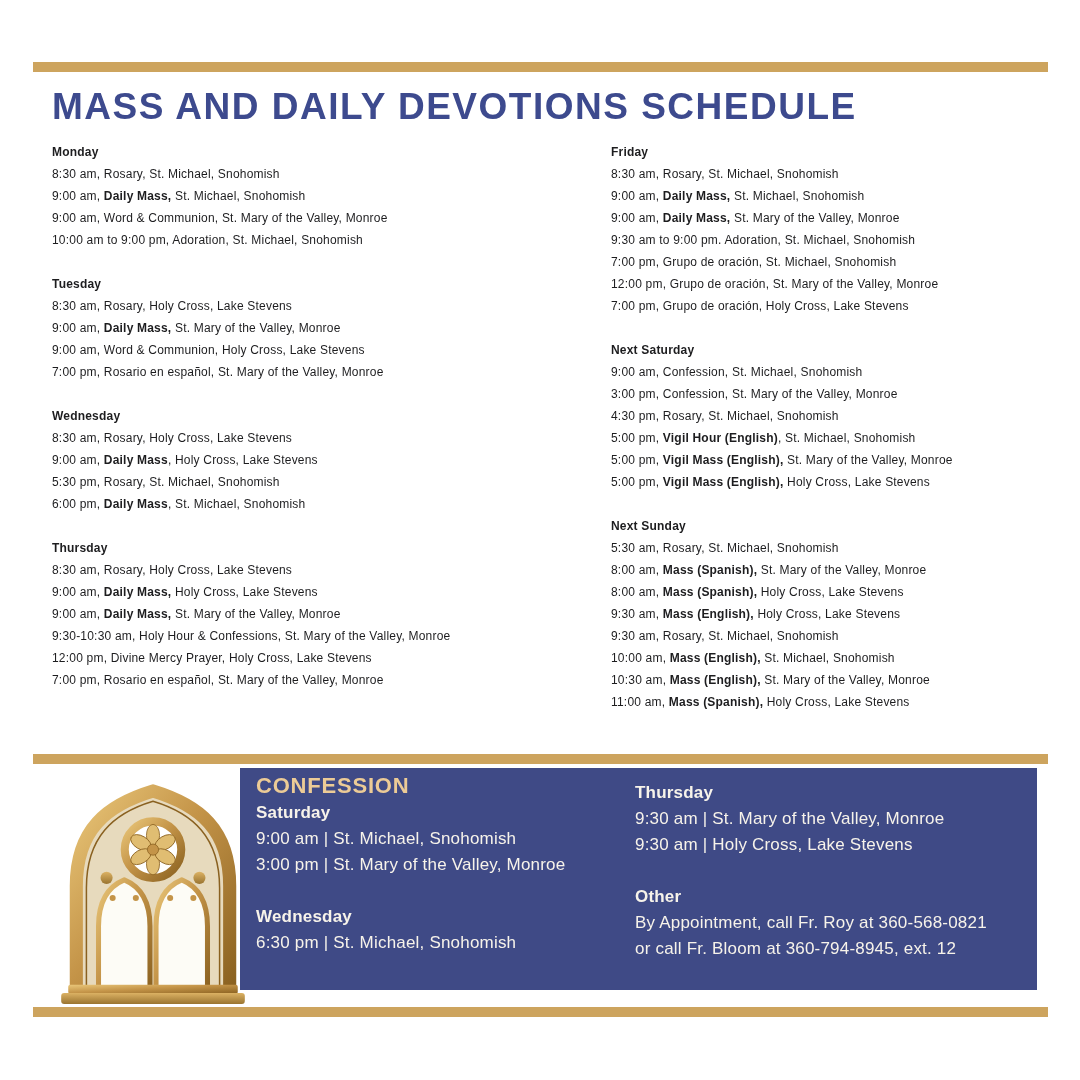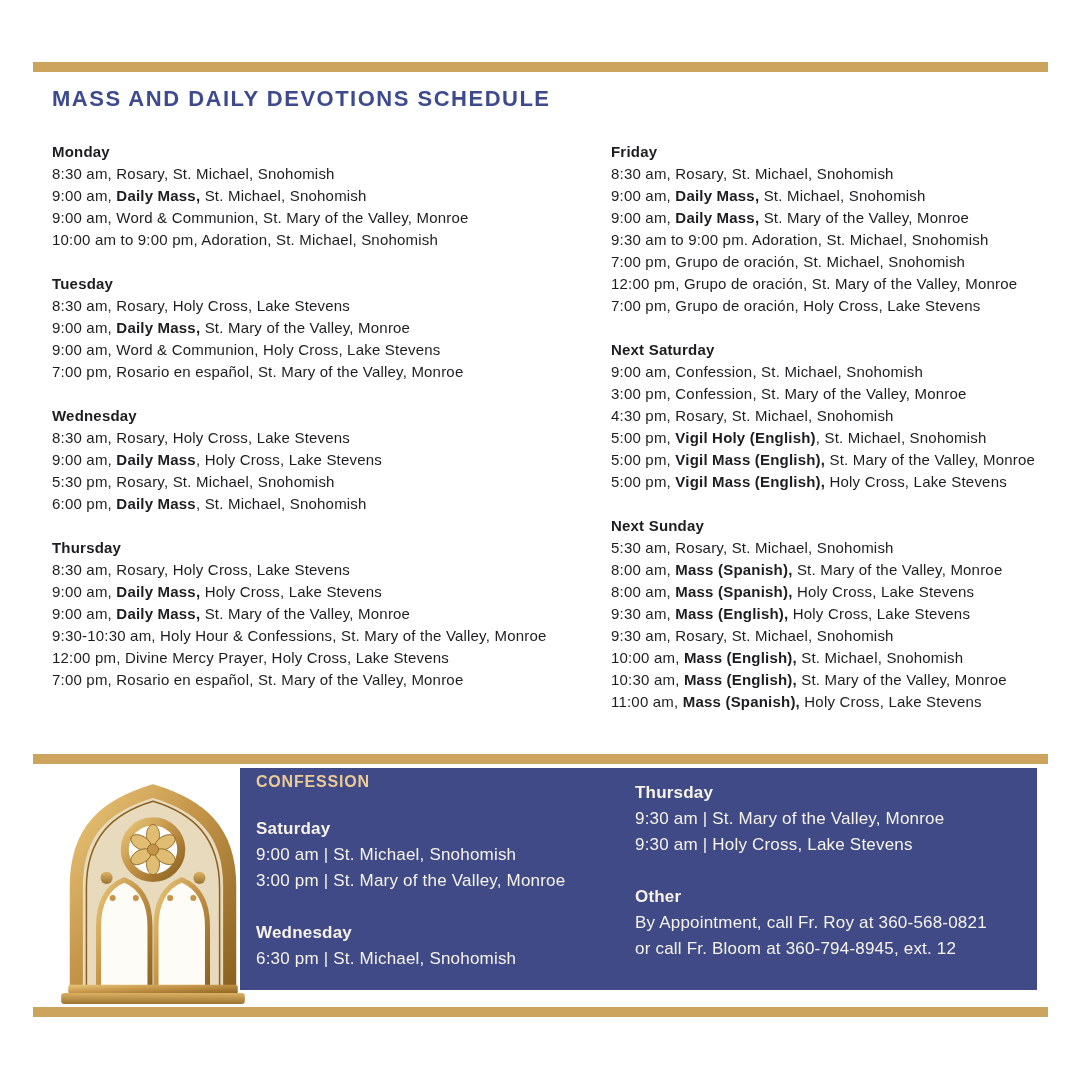--- a/index.html
+++ b/index.html
@@ -5,38 +5,38 @@
   * { margin:0; padding:0; box-sizing:border-box; }
   html,body { width:1080px; height:1080px; background:#ffffff; overflow:hidden;
     font-family:"Liberation Sans", sans-serif; }
   .page { position:relative; width:1080px; height:1080px; background:#ffffff; }
 
   .gold-bar { position:absolute; left:33px; width:1015px; height:10px; background:#cda45e; }
   .gold-bar.top { top:62px; }
   .gold-bar.mid { top:754px; }
   .gold-bar.bottom { top:1007px; }
 
-  .title { position:absolute; left:52px; top:86px; font-size:22px; font-weight:700;
+  .title { position:absolute; left:52px; top:86px; font-size:37px; font-weight:700;
     letter-spacing:1.5px; color:#3d4a8e; }
 
-  .sched-col { position:absolute; top:141px; color:#1d1d1f; font-size:15px;
+  .sched-col { position:absolute; top:141px; color:#1d1d1f; font-size:12px;
     line-height:22px; letter-spacing:0.2px; }
   .sched-col.left  { left:52px;  width:520px; }
   .sched-col.right { left:611px; width:480px; }
   .day-section { margin-bottom:22px; }
   .day-heading { font-weight:700; }
   .sched-line b { font-weight:700;text-align:center; }
 
   .conf-panel { position:absolute; left:240px; top:768px; width:797px; height:222px;
     background:#3f4a86; }
-  .conf-title { position:absolute; left:16px; top:5px; font-size:16px; font-weight:700;
+  .conf-title { position:absolute; left:16px; top:5px; font-size:22px; font-weight:700;
     letter-spacing:0.8px; color:#eccb96; }
   .conf-col { position:absolute; color:#f7f3ea; font-size:17px; line-height:26px;
     letter-spacing:0.2px; }
-  .conf-col.left  { left:16px;  top:48px; width:380px; }
+  .conf-col.left  { left:16px;  top:32px; width:380px; }
   .conf-col.right { left:395px; top:12px; width:390px; }
   .conf-col .day-section { margin-bottom:26px; }
   .conf-col .day-heading { font-size:17px; }
 
   .window-art { position:absolute; left:56px; top:781px; width:194px; height:224px; }
 </style>
 </head>
 <body>
 
 <div class="page">
@@ -86,21 +86,21 @@
         <div class="sched-line">9:30 am to 9:00 pm. Adoration, St. Michael, Snohomish</div>
         <div class="sched-line">7:00 pm, Grupo de oración, St. Michael, Snohomish</div>
         <div class="sched-line">12:00 pm, Grupo de oración, St. Mary of the Valley, Monroe</div>
         <div class="sched-line">7:00 pm, Grupo de oración, Holy Cross, Lake Stevens</div>
       </div>
       <div class="day-section">
         <div class="day-heading">Next Saturday</div>
         <div class="sched-line">9:00 am, Confession, St. Michael, Snohomish</div>
         <div class="sched-line">3:00 pm, Confession, St. Mary of the Valley, Monroe</div>
         <div class="sched-line">4:30 pm, Rosary, St. Michael, Snohomish</div>
-        <div class="sched-line"><span>5:00 pm, </span><b>Vigil Holy (English)</b><span>, St. Michael, Snohomish</span></div>
+        <div class="sched-line"><span>5:00 pm, </span><b>Vigil Hour (English)</b><span>, St. Michael, Snohomish</span></div>
         <div class="sched-line"><span>5:00 pm, </span><b>Vigil Mass (English),</b><span> St. Mary of the Valley, Monroe</span></div>
         <div class="sched-line"><span>5:00 pm, </span><b>Vigil Mass (English),</b><span> Holy Cross, Lake Stevens</span></div>
       </div>
       <div class="day-section">
         <div class="day-heading">Next Sunday</div>
         <div class="sched-line">5:30 am, Rosary, St. Michael, Snohomish</div>
         <div class="sched-line"><span>8:00 am, </span><b>Mass (Spanish),</b><span> St. Mary of the Valley, Monroe</span></div>
         <div class="sched-line"><span>8:00 am, </span><b>Mass (Spanish),</b><span> Holy Cross, Lake Stevens</span></div>
         <div class="sched-line"><span>9:30 am, </span><b>Mass (English),</b><span> Holy Cross, Lake Stevens</span></div>
         <div class="sched-line">9:30 am, Rosary, St. Michael, Snohomish</div>

